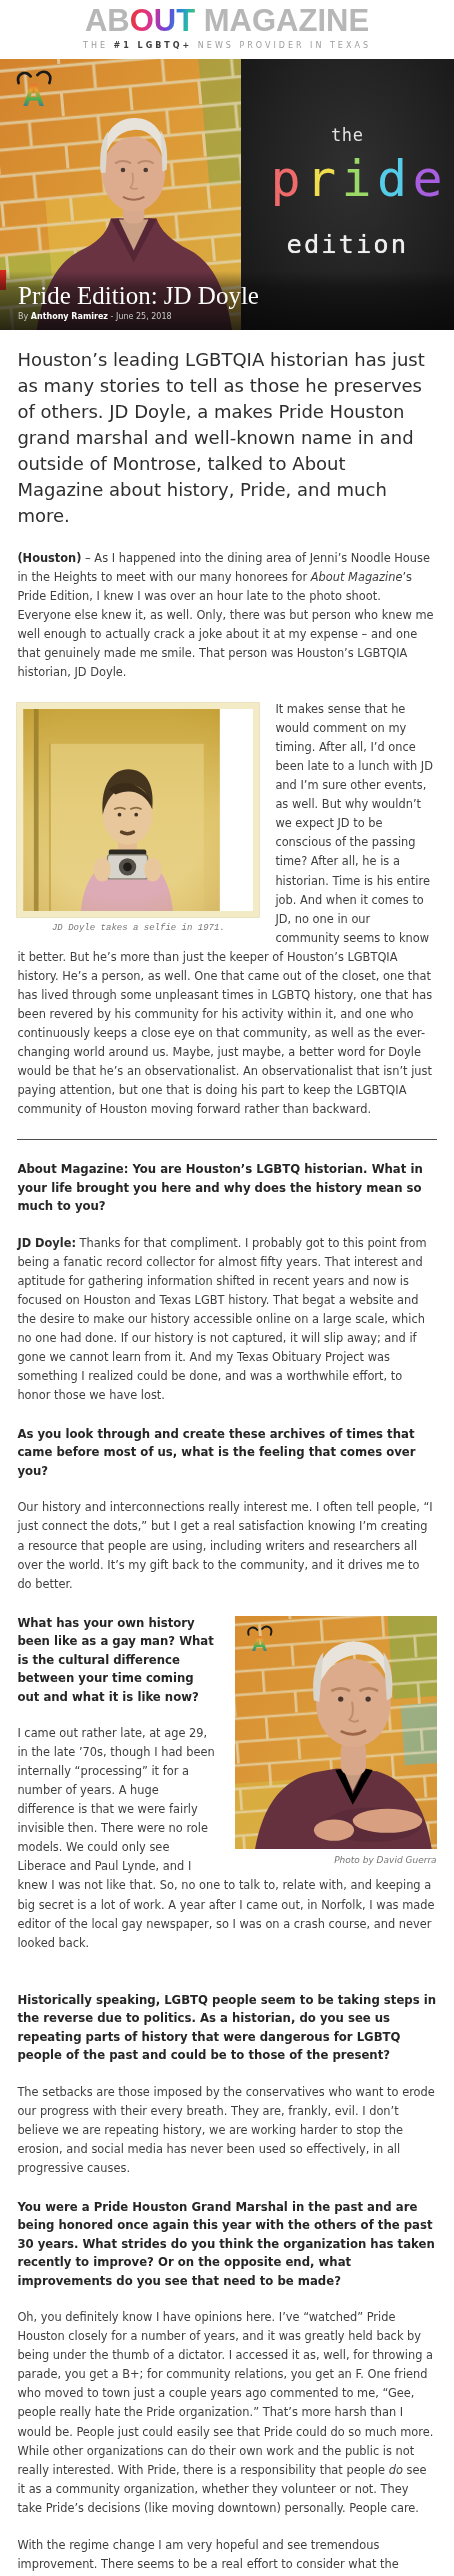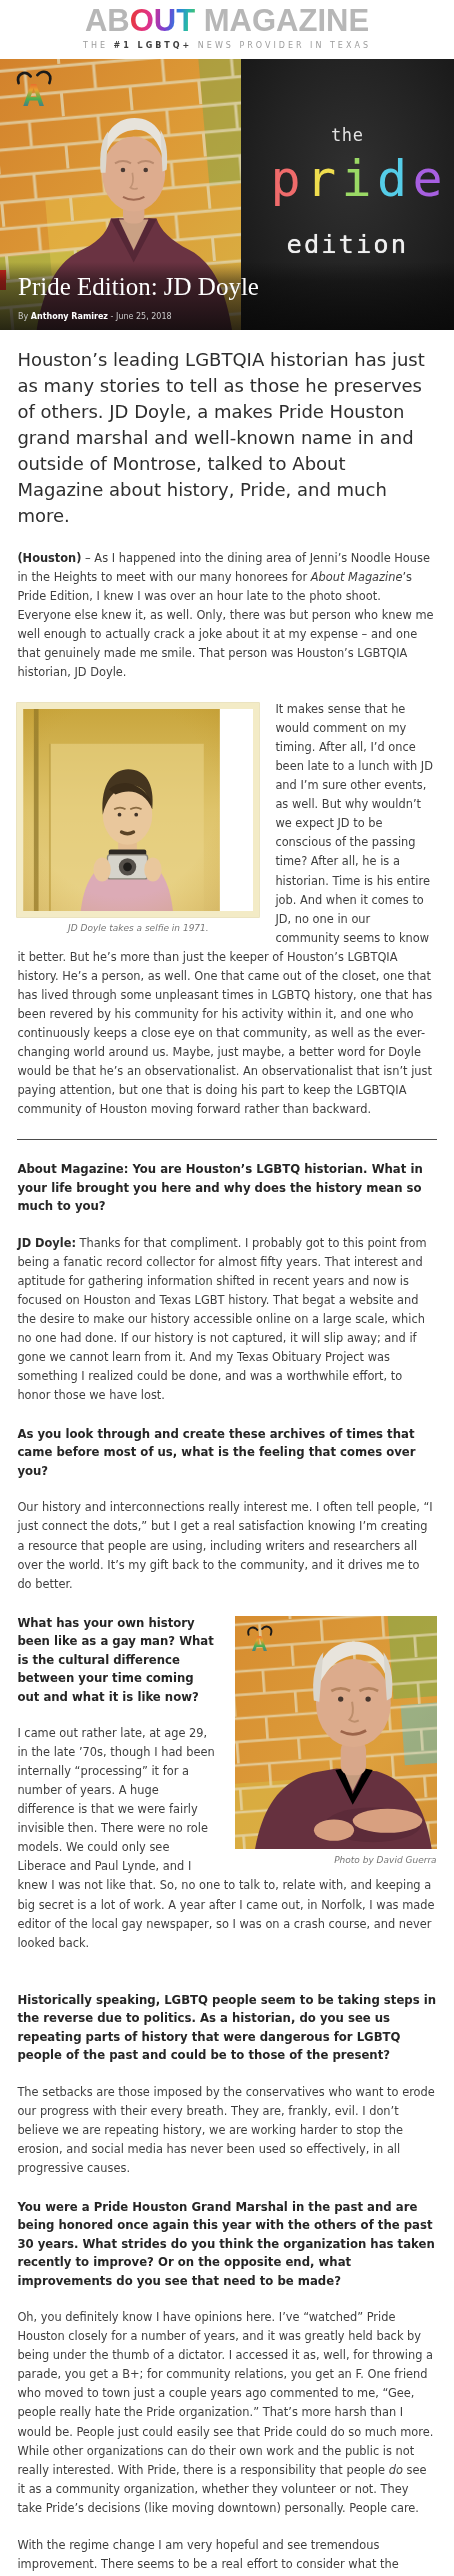--- a/index.html
+++ b/index.html
@@ -24,37 +24,37 @@
   .pride-the{position:absolute;top:66px;left:0;right:0;text-align:center;
       color:#e3e3e3;font-size:17px;letter-spacing:0.7px;font-family:"DejaVu Sans Mono",monospace;}
   .pride-word{position:absolute;top:91px;left:0;right:0;text-align:center;
       font-size:50px;font-weight:400;letter-spacing:5.4px;font-family:"DejaVu Sans Mono",monospace;padding-left:24px;}
   .pride-edition{position:absolute;top:170px;left:0;right:0;text-align:center;
       color:#eeeeee;font-size:25.5px;letter-spacing:2px;font-family:"DejaVu Sans Mono",monospace;
       text-shadow:0 0 0.7px #fff;}
   .hero-overlay{position:absolute;left:0;right:0;bottom:0;padding:10.7px 13.4px 9.4px 18px;
       background:linear-gradient(180deg,rgba(8,8,8,0) 0%,rgba(8,8,8,.45) 28%,rgba(8,8,8,.82) 100%);}
   .hero-title{font-family:"Liberation Serif","DejaVu Serif",serif;font-weight:400;
-      font-size:25px;color:#fdfdfd;margin:0 0 11px;line-height:1.1;}
+      font-size:25px;color:#fdfdfd;margin:0 0 2px;line-height:1.1;}
   .byline{font-size:8px;color:#c9c9c9;}
   .byline .author{color:#fff;font-weight:700;cursor:pointer;}
   .cat-tab{position:absolute;left:0;bottom:40px;width:6px;height:20px;background:#d6281c;}
 
   
   .article{padding:8px 17.4px 0;}
   .lead{font-size:18px;line-height:1.44;color:#2e2e2e;margin:9.4px 0 20px;font-weight:400;}
   p.body{font-size:11.4px;line-height:1.67;margin:0 0 18px;color:#3f3f3f;}
   p.body .b{font-weight:700;color:#2b2b2b;}
   p.body .i{font-style:italic;}
   .q{font-weight:700;font-size:11.7px;line-height:1.58;color:#262626;margin:20px 0 18px;}
   hr.rule{border:none;border-top:0.7px solid #4c4c4c;margin:20px 0 17.4px;clear:both;}
 
   
   figure{margin:0;padding:0;}
-  .fig-selfie{float:left;width:242px;margin:2.7px 16px 5.4px 0;}
+  .fig-selfie{float:left;width:242px;margin:2.7px 16px 5.4px 0;font-family:Liberation Mono, monospace;}
   .selfie-frame{border:6px solid #f3ebc6;box-shadow:0 0 0 0.7px #e3d7a5;}
   .fig-selfie svg{display:block;width:197px;height:202px;}
   .fig-selfie figcaption{font-style:italic;font-size:9px;color:#767676;text-align:center;margin-top:6px;}
   .fig-guerra{float:right;width:202px;margin:2.7px 0 5.4px 16px;}
   .fig-guerra svg{display:block;width:202px;height:233px;}
   .fig-guerra figcaption{font-style:italic;font-size:9px;color:#767676;text-align:right;margin-top:5.4px;}
   .clear{clear:both;}
 </style>
 </head>
 <body>

